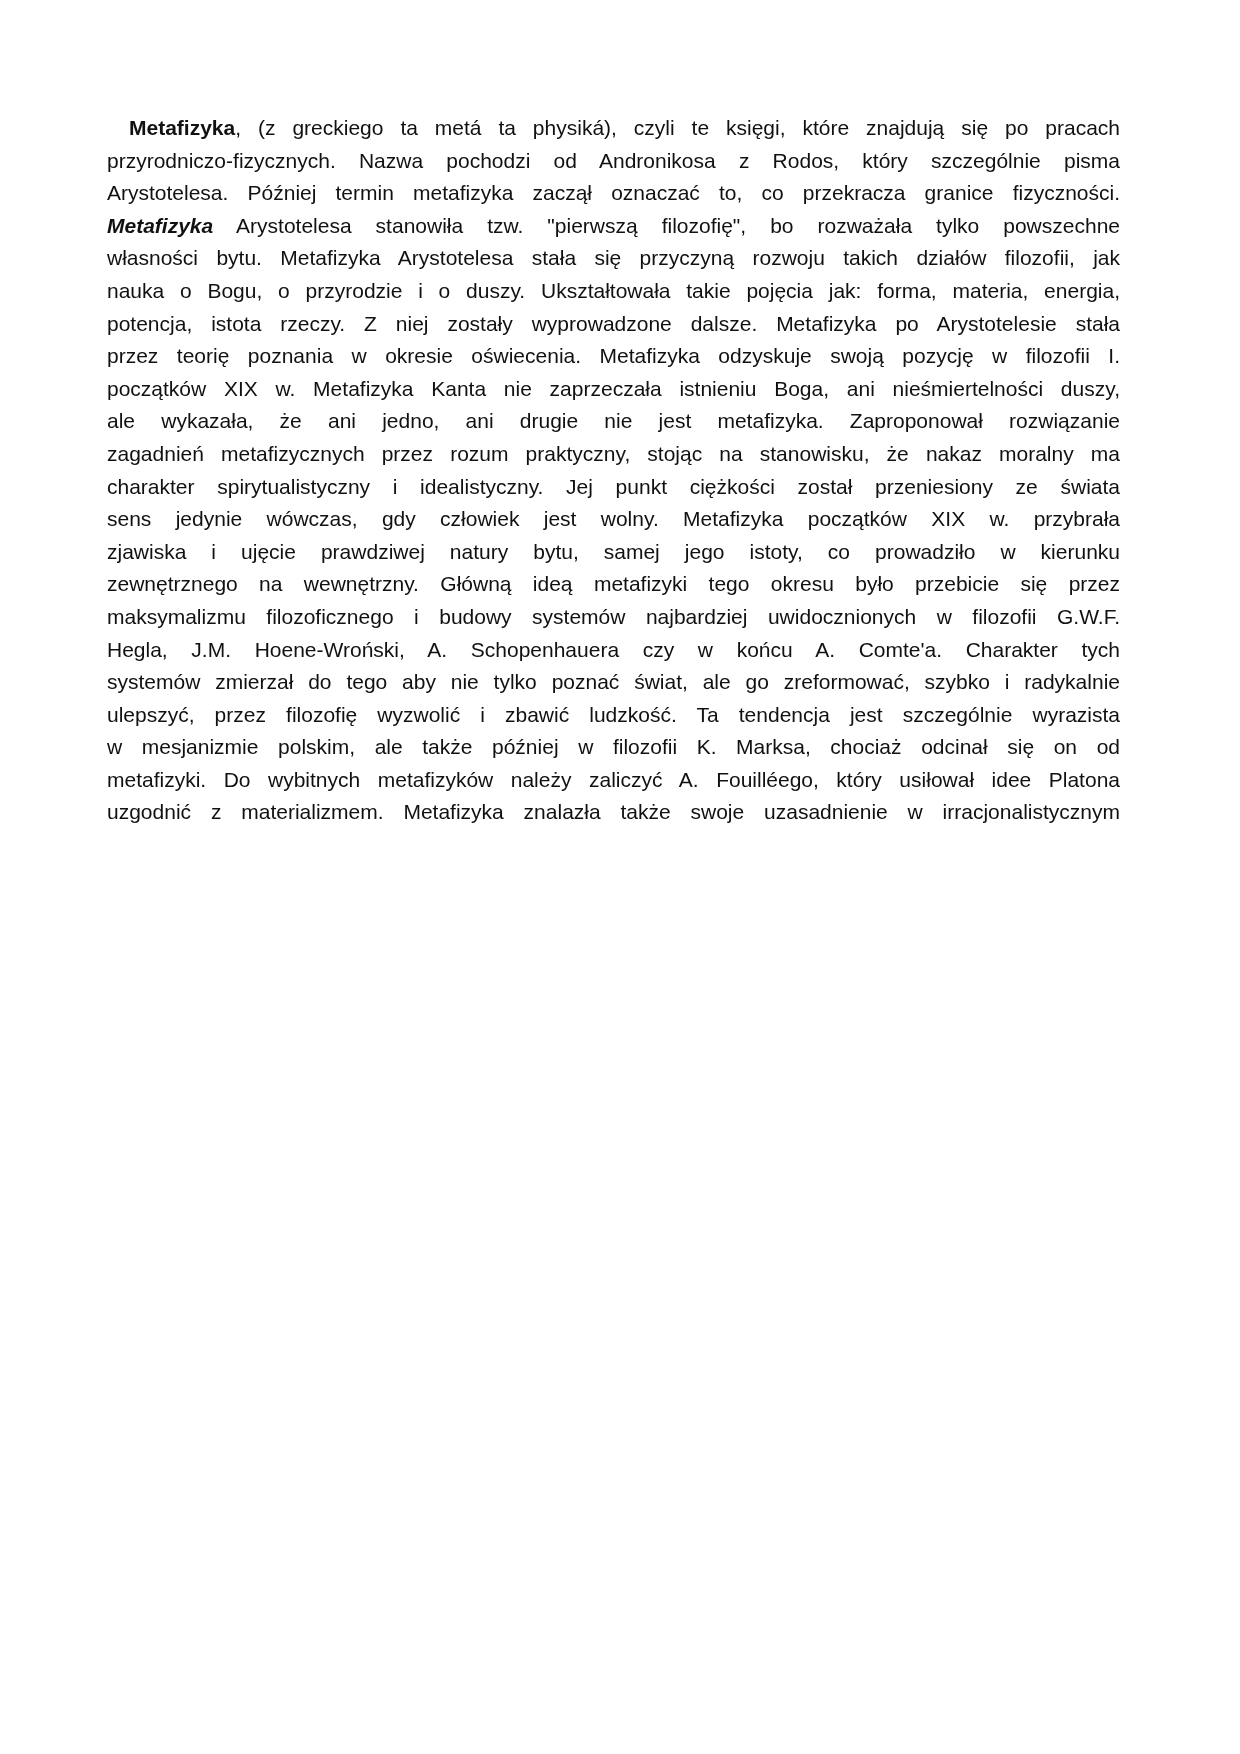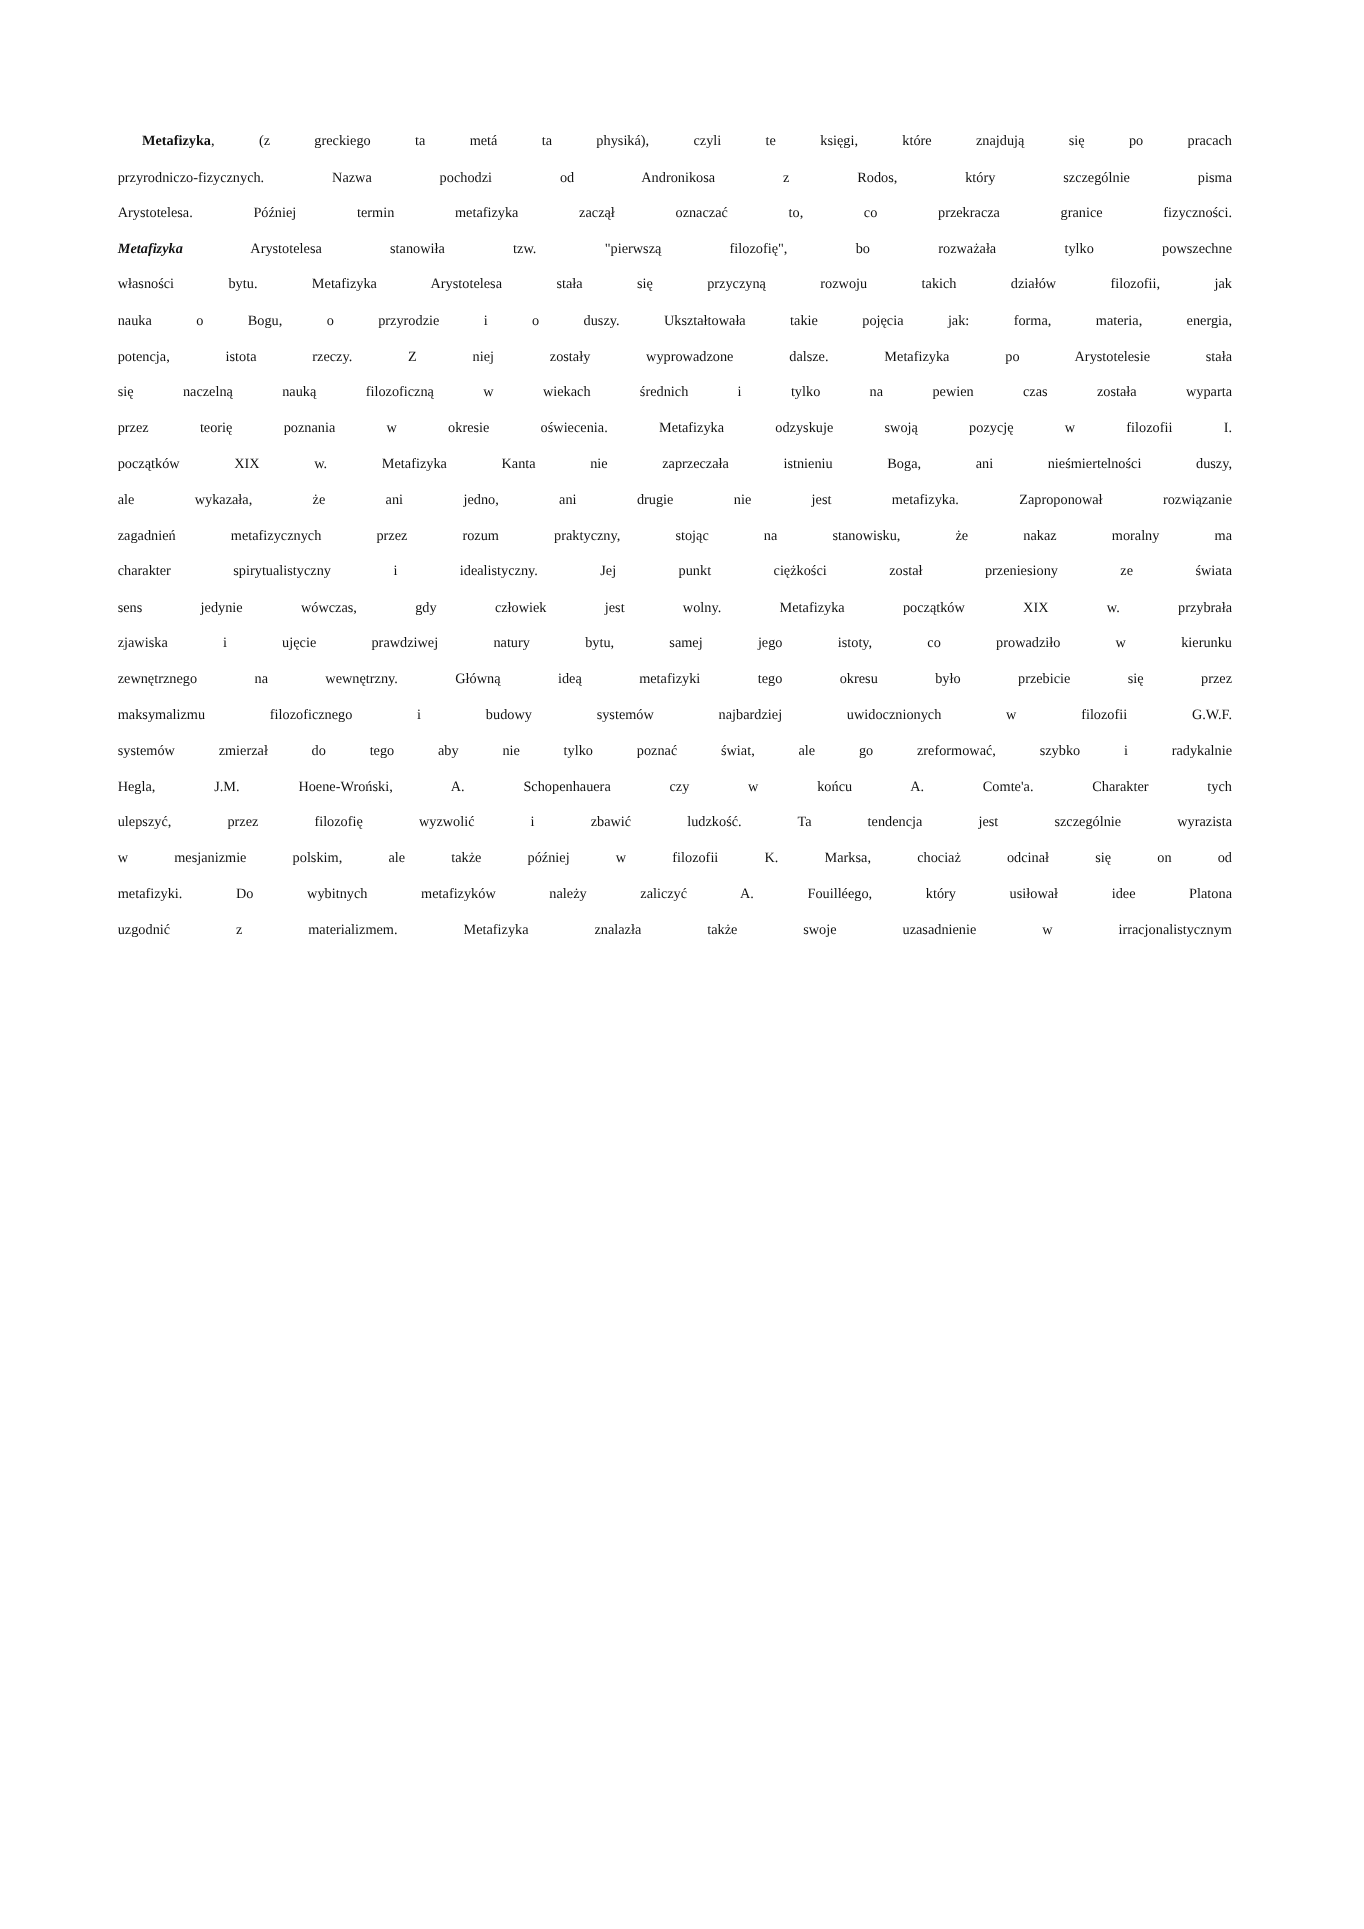--- a/index.html
+++ b/index.html
@@ -2,22 +2,22 @@
 <html><head>
 <meta charset="utf-8">
 <style>
   html, body { margin: 0; padding: 0; background: #ffffff; }
   body { width: 1240px; height: 1754px; position: relative; overflow: hidden; }
   .page {
     position: absolute;
     left: 107px;
     top: 112px;
     width: 1013px;
-    font-family: Liberation Serif, serif;
-    font-size: 13px;
+    font-family: Liberation Sans, sans-serif;
+    font-size: 21px;
     color: #111111;
   }
   .line {
     display: block;
     height: 32.6px;
     line-height: 32.6px;
     white-space: nowrap;
     text-align: justify;
     text-align-last: justify;
     word-spacing: 0;
@@ -32,30 +32,29 @@
 
 <div class="page">
   <div class="paragraph">
     <span class="line first"><span class="bold">Metafizyka</span><span>, (z greckiego ta metá ta physiká), czyli te księgi, które znajdują się po pracach</span></span>
     <span class="line">przyrodniczo-fizycznych. Nazwa pochodzi od Andronikosa z Rodos, który szczególnie pisma</span>
     <span class="line">Arystotelesa. Później termin metafizyka zaczął oznaczać to, co przekracza granice fizyczności.</span>
     <span class="line"><span class="italic-bold">Metafizyka</span><span> Arystotelesa stanowiła tzw. "pierwszą filozofię", bo rozważała tylko powszechne</span></span>
     <span class="line">własności bytu. Metafizyka Arystotelesa stała się przyczyną rozwoju takich działów filozofii, jak</span>
     <span class="line">nauka o Bogu, o przyrodzie i o duszy. Ukształtowała takie pojęcia jak: forma, materia, energia,</span>
     <span class="line">potencja, istota rzeczy. Z niej zostały wyprowadzone dalsze. Metafizyka po Arystotelesie stała</span>
-    <span class="line">się naczelną nauką filozoficzną w wiekach średnich i tylko na pewien czas została wyparta</span>
     <span class="line">przez teorię poznania w okresie oświecenia. Metafizyka odzyskuje swoją pozycję w filozofii I.</span>
     <span class="line">początków XIX w. Metafizyka Kanta nie zaprzeczała istnieniu Boga, ani nieśmiertelności duszy,</span>
     <span class="line">ale wykazała, że ani jedno, ani drugie nie jest metafizyka. Zaproponował rozwiązanie</span>
     <span class="line">zagadnień metafizycznych przez rozum praktyczny, stojąc na stanowisku, że nakaz moralny ma</span>
     <span class="line">charakter spirytualistyczny i idealistyczny. Jej punkt ciężkości został przeniesiony ze świata</span>
     <span class="line">sens jedynie wówczas, gdy człowiek jest wolny. Metafizyka początków XIX w. przybrała</span>
     <span class="line">zjawiska i ujęcie prawdziwej natury bytu, samej jego istoty, co prowadziło w kierunku</span>
     <span class="line">zewnętrznego na wewnętrzny. Główną ideą metafizyki tego okresu było przebicie się przez</span>
     <span class="line">maksymalizmu filozoficznego i budowy systemów najbardziej uwidocznionych w filozofii G.W.F.</span>
+    <span class="line">Hegla, J.M. Hoene-Wroński, A. Schopenhauera czy w końcu A. Comte'a. Charakter tych</span>
     <span class="line">systemów zmierzał do tego aby nie tylko poznać świat, ale go zreformować, szybko i radykalnie</span>
-    <span class="line">Hegla, J.M. Hoene-Wroński, A. Schopenhauera czy w końcu A. Comte'a. Charakter tych</span>
     <span class="line">ulepszyć, przez filozofię wyzwolić i zbawić ludzkość. Ta tendencja jest szczególnie wyrazista</span>
     <span class="line">w mesjanizmie polskim, ale także później w filozofii K. Marksa, chociaż odcinał się on od</span>
     <span class="line">metafizyki. Do wybitnych metafizyków należy zaliczyć A. Fouilléego, który usiłował idee Platona</span>
     <span class="line">uzgodnić z materializmem. Metafizyka znalazła także swoje uzasadnienie w irracjonalistycznym</span>
   </div>
 </div>
 
 </body></html>

